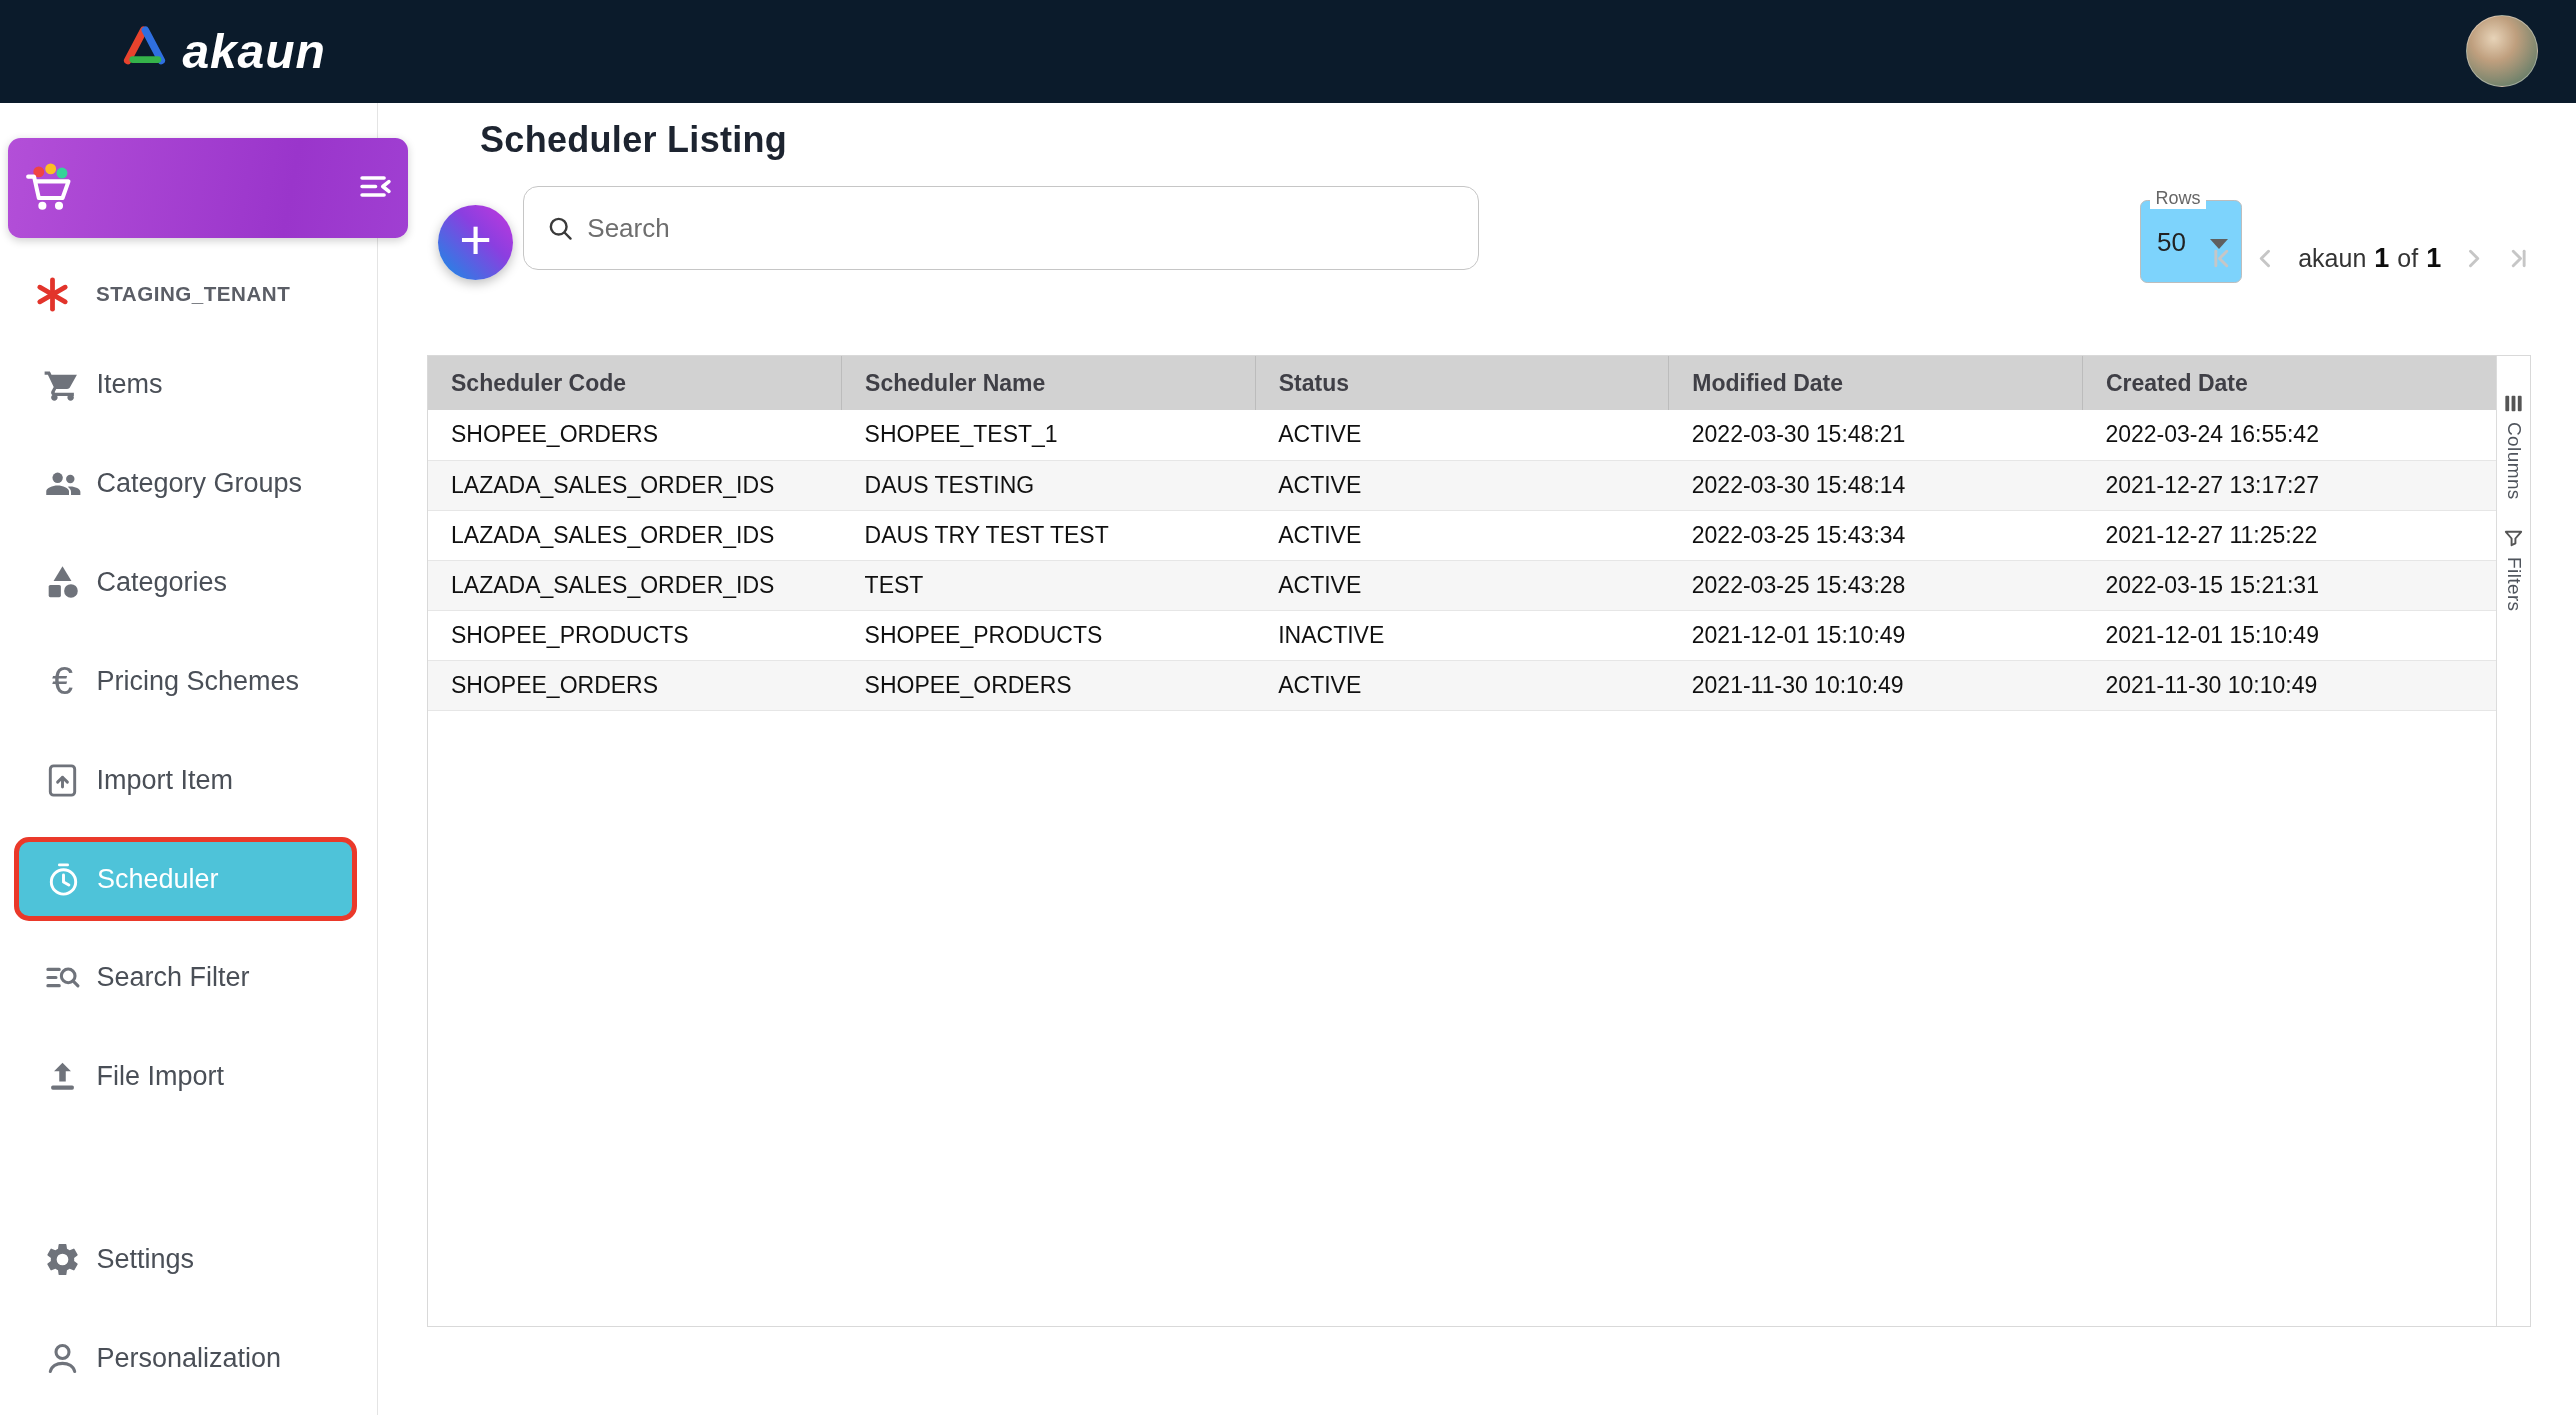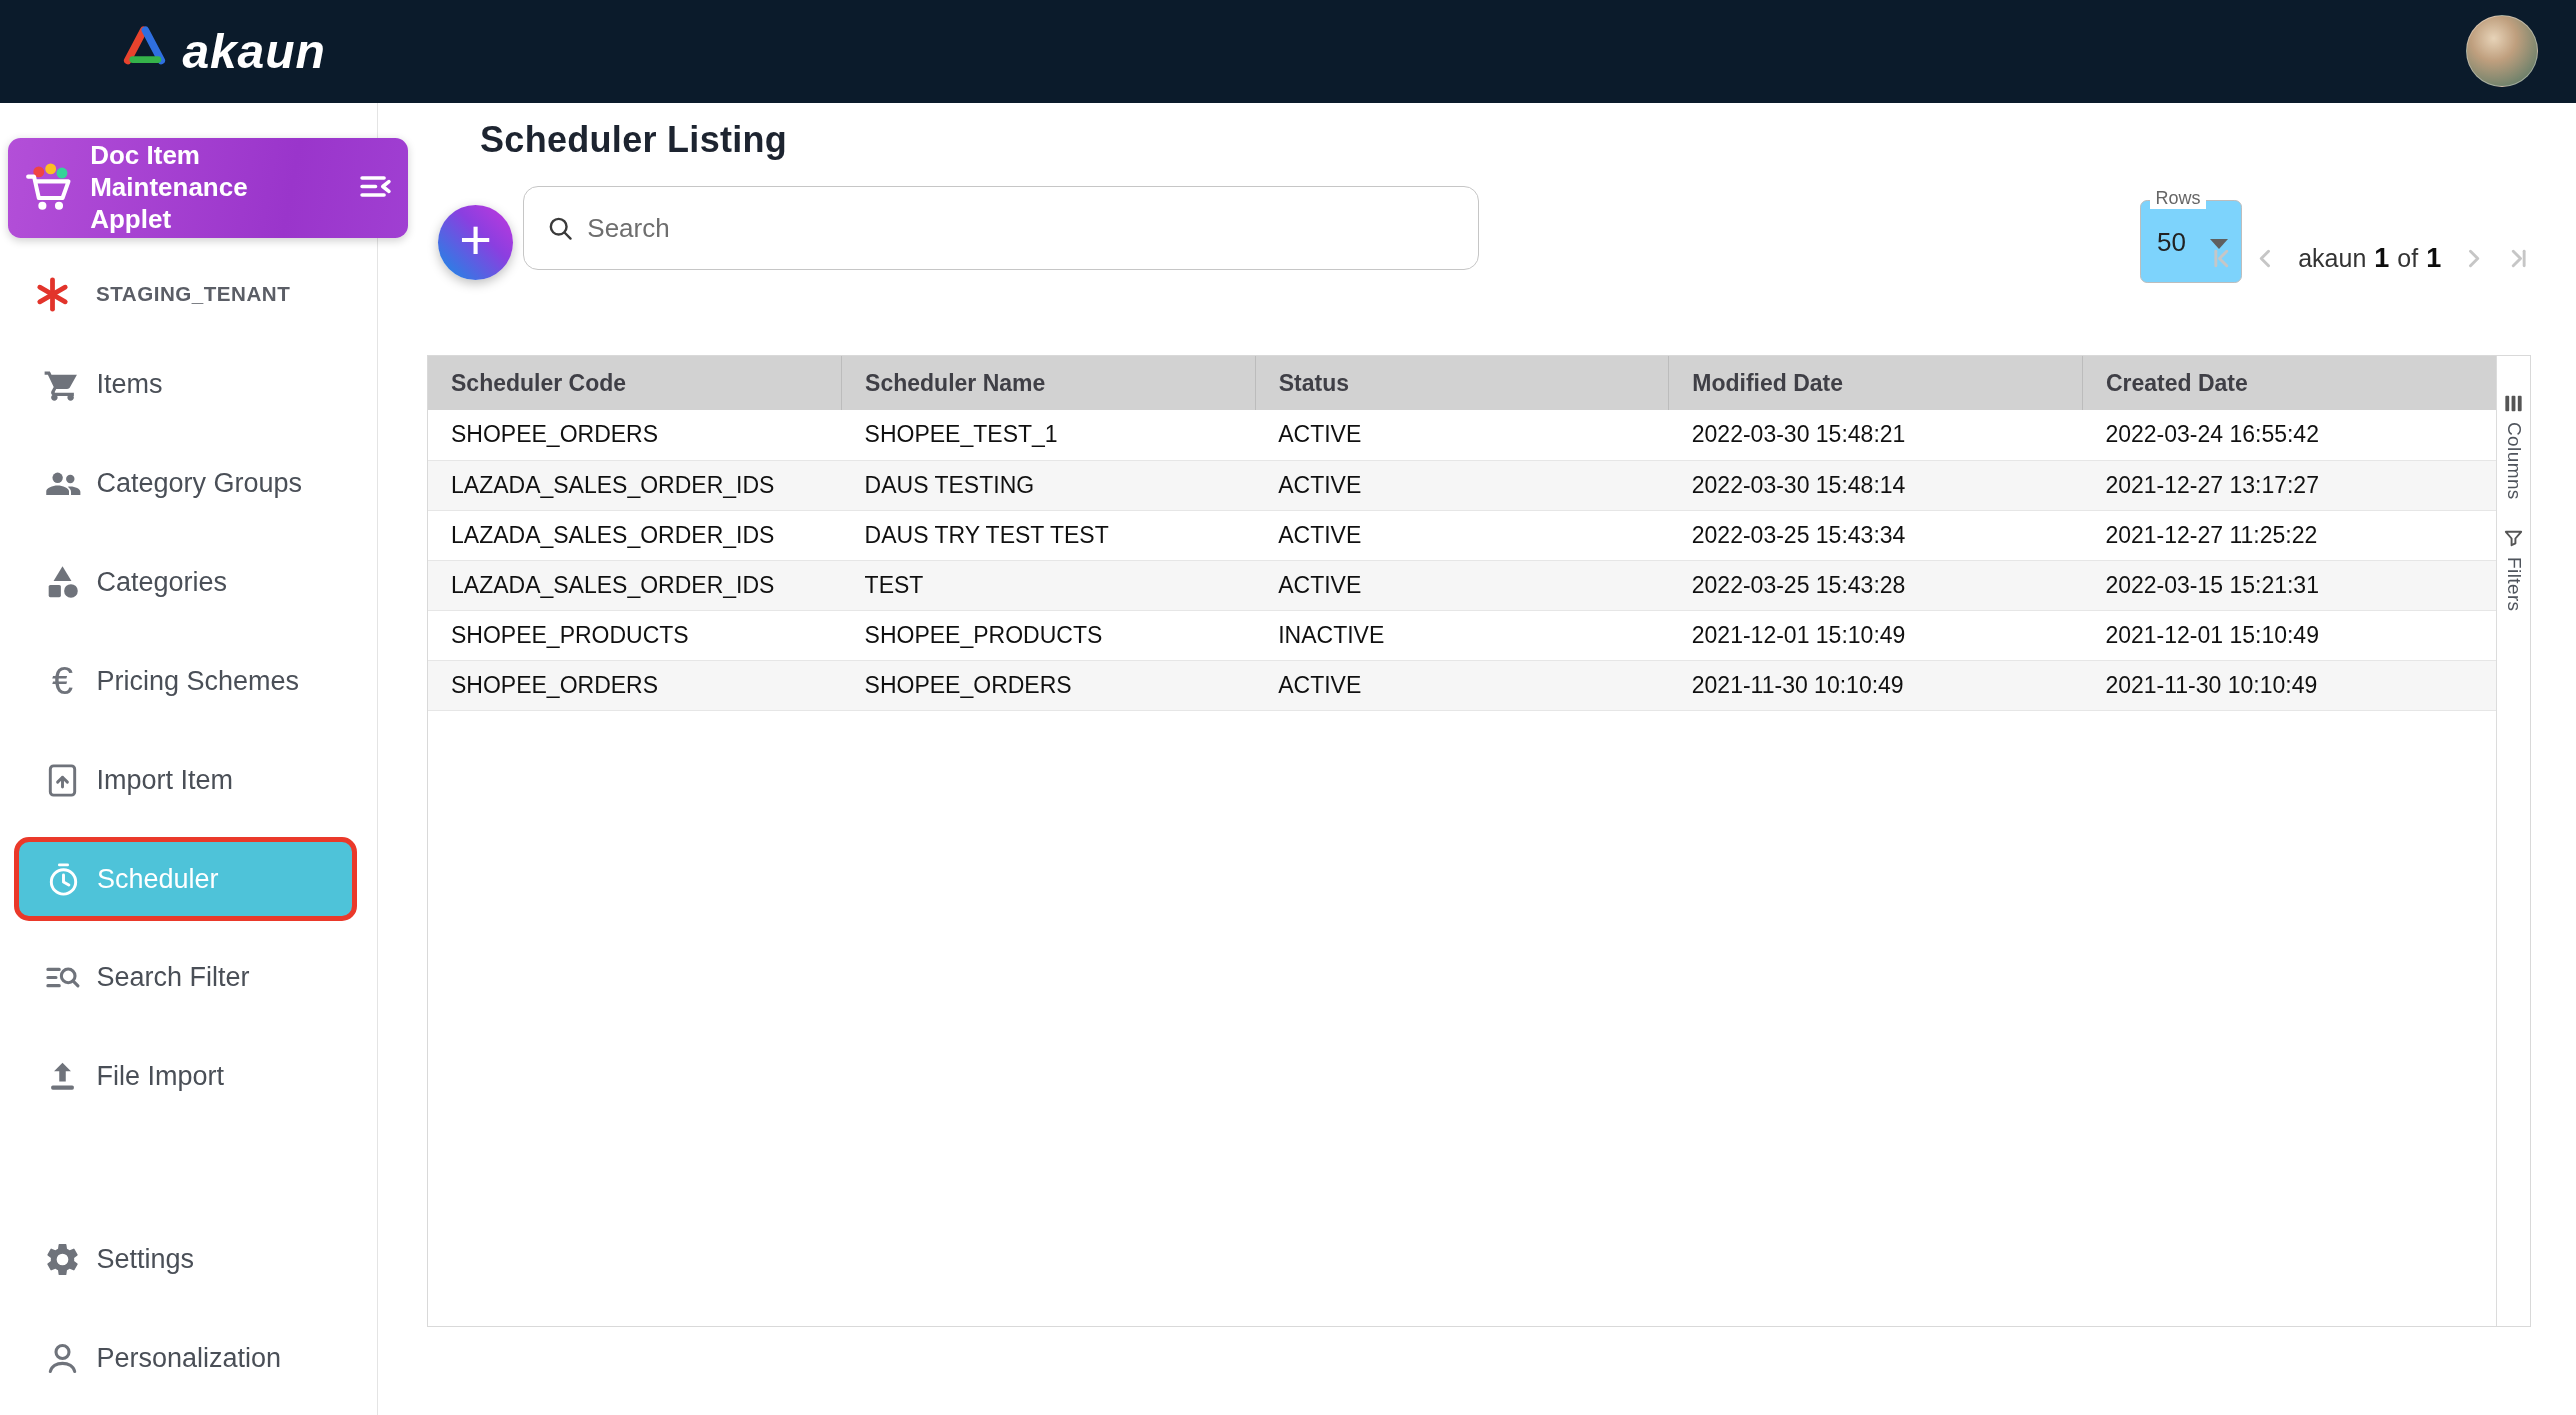--- a/index.html
+++ b/index.html
@@ -162,21 +162,20 @@
     <span class="cart-sticker">
       <svg viewBox="0 0 48 48" width="57" height="57">
         <circle cx="15" cy="10" r="4.6" fill="#ef4444"></circle>
         <circle cx="25" cy="7.5" r="4.6" fill="#fbbf24"></circle>
         <circle cx="34.5" cy="11" r="4.6" fill="#34d399"></circle>
         <path d="M6 14h5l4 18h20l5-14H13" fill="none" stroke="#ffffff" stroke-width="3.4" stroke-linejoin="round" stroke-linecap="round"></path>
         <circle cx="18" cy="38.5" r="3.4" fill="#fff"></circle>
         <circle cx="32" cy="38.5" r="3.4" fill="#fff"></circle>
       </svg>
     </span>
-    <span class="applet-title">Doc Item Maintenance Applet</span>
     <button class="banner-menu-btn">
       <span>
         <svg viewBox="0 0 32 32" width="39" height="39" fill="none" stroke="#ffffff" stroke-width="3" stroke-linecap="round" stroke-linejoin="round">
           <path d="M5 9h18M5 16h11M5 23h18"></path>
           <path d="m27 12-5 4 5 4"></path>
         </svg>
       </span>
     </button>
   </div>
 

